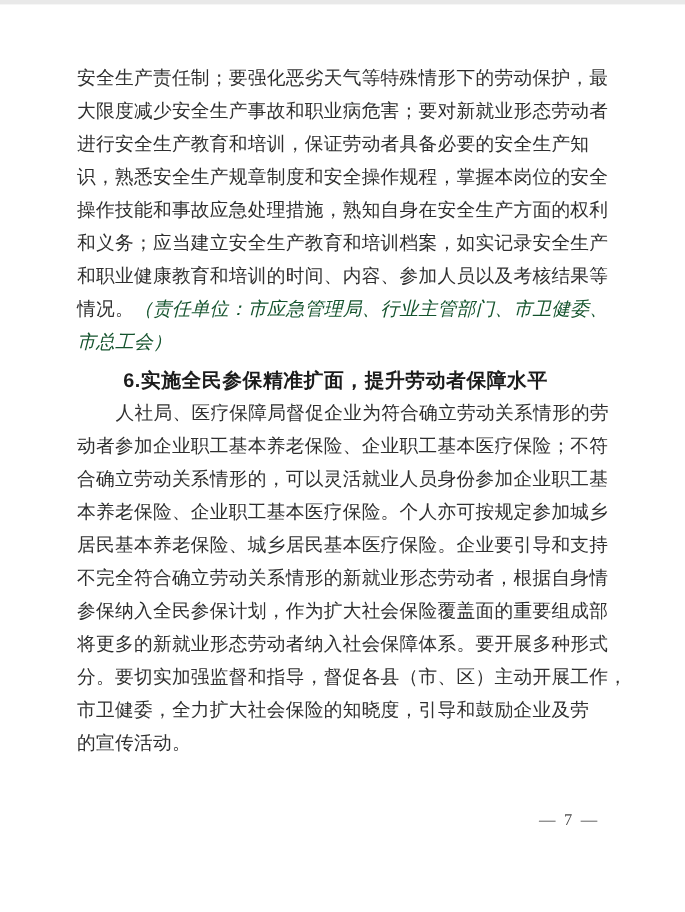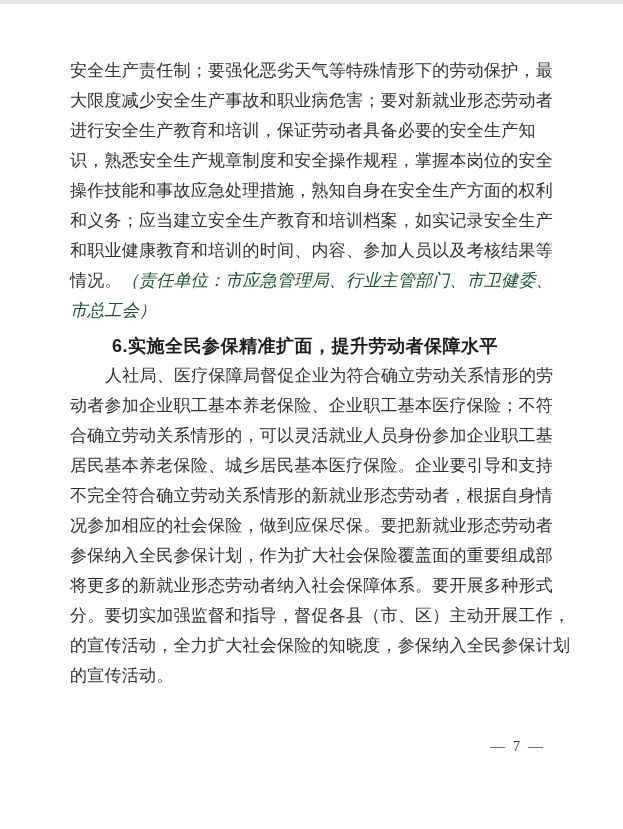--- a/index.html
+++ b/index.html
@@ -83,25 +83,25 @@
       <div class="line"><span class="seg-song">识，熟悉安全生产规章制度和安全操作规程，掌握本岗位的安全</span></div>
       <div class="line"><span class="seg-song">操作技能和事故应急处理措施，熟知自身在安全生产方面的权利</span></div>
       <div class="line"><span class="seg-song">和义务；应当建立安全生产教育和培训档案，如实记录安全生产</span></div>
       <div class="line"><span class="seg-song">和职业健康教育和培训的时间、内容、参加人员以及考核结果等</span></div>
       <div class="line"><span class="seg-song">情况。</span><span class="seg-kai">（责任单位：市应急管理局、行业主管部门、市卫健委、</span></div>
       <div class="line"><span class="seg-kai">市总工会）</span></div>
       <div class="line heading"><span class="seg-hei">6.实施全民参保精准扩面，提升劳动者保障水平</span></div>
       <div class="line indent"><span class="seg-song">人社局、医疗保障局督促企业为符合确立劳动关系情形的劳</span></div>
       <div class="line"><span class="seg-song">动者参加企业职工基本养老保险、企业职工基本医疗保险；不符</span></div>
       <div class="line"><span class="seg-song">合确立劳动关系情形的，可以灵活就业人员身份参加企业职工基</span></div>
+      <div class="line"><span class="seg-song">本养老保险、企业职工基本医疗保险。个人亦可按规定参加城乡</span></div>
       <div class="line"><span class="seg-song">居民基本养老保险、城乡居民基本医疗保险。企业要引导和支持</span></div>
       <div class="line"><span class="seg-song">不完全符合确立劳动关系情形的新就业形态劳动者，根据自身情</span></div>
-      <div class="line"><span class="seg-song">况参加相应的社会保险，做到应保尽保。要把新就业形态劳动者</span></div>
       <div class="line"><span class="seg-song">参保纳入全民参保计划，作为扩大社会保险覆盖面的重要组成部</span></div>
       <div class="line"><span class="seg-song">将更多的新就业形态劳动者纳入社会保障体系。要开展多种形式</span></div>
       <div class="line"><span class="seg-song">分。要切实加强监督和指导，督促各县（市、区）主动开展工作，</span></div>
-      <div class="line"><span class="seg-song">的宣传活动，全力扩大社会保险的知晓度，参保纳入全民参保计划</span></div>
+      <div class="line"><span class="seg-song">市卫健委，全力扩大社会保险的知晓度，引导和鼓励企业及劳</span></div>
       <div class="line"><span class="seg-song">的宣传活动。</span></div>
     </div>
 
   <div class="page-number">— 7 —</div>
 
 </div>
 
 </body></html>

